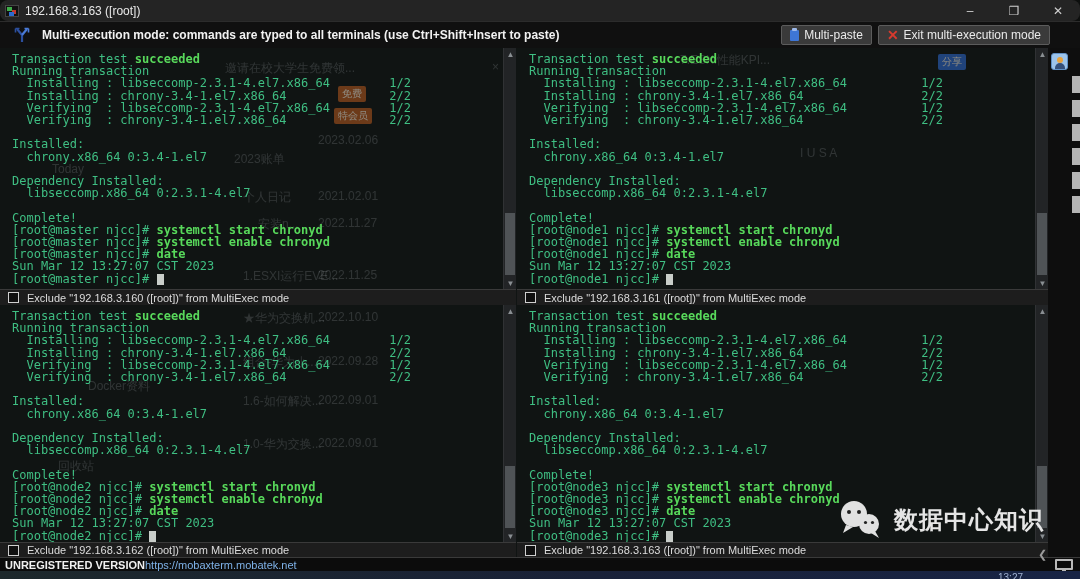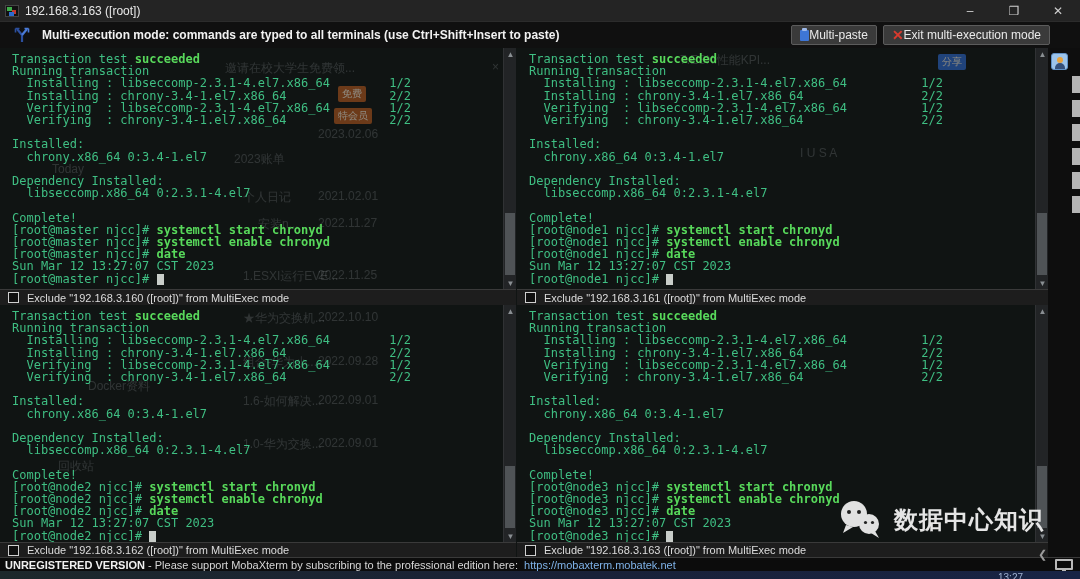--- a/index.html
+++ b/index.html
@@ -2,39 +2,39 @@
 <html style="--terminal-green: #3fbf83; --terminal-bright-green: #58d95b; --accent-blue: #3e76d6; --exit-red: #d83a2e; --link-blue: #7fb2e8;"><head>
 <meta charset="utf-8">
 <style>
   html,body{margin:0;padding:0;background:#000;}
   *{box-sizing:border-box;}
   .window{position:relative;width:1080px;height:579px;background:#0d0f0e;overflow:hidden;
           font-family:"Liberation Sans",sans-serif;}
 
   
   .titlebar{position:absolute;left:0;top:0;width:1080px;height:21px;background:#242424;
-            display:flex;align-items:center;color:#e8e8e8;font-size:12px;}
+            display:flex;align-items:center;color:#e8e8e8;font-size:12px;border-radius:8px;}
   .app-icon{width:14px;height:12px;margin:0 6px 0 5px;position:relative;background:#111;
             border:1px solid #444;}
   .app-icon i{position:absolute;display:block;}
   .app-icon .g{left:1px;top:1px;width:5px;height:4px;background:#3fae4a;}
   .app-icon .r{left:6px;top:4px;width:4px;height:4px;background:#c2382e;}
   .app-icon .b{left:3px;top:6px;width:5px;height:4px;background:#2e6bd0;}
   .win-controls{margin-left:auto;display:flex;height:100%;}
   .win-btn{width:44px;height:100%;display:flex;align-items:center;justify-content:center;
            color:#cfcfcf;font-size:12px;cursor:default;}
 
   
   .banner{position:absolute;left:0;top:21px;width:1080px;height:27px;background:#101010;
           border-top:1px solid #2c2c2c;display:flex;align-items:center;}
   .fork-icon{margin:0 12px 0 14px;width:16px;height:17px;}
   .banner-text{color:#f2f2f2;font-weight:bold;font-size:12px;}
   .banner-buttons{margin-left:auto;display:flex;gap:6px;margin-right:30px;}
   .tool-btn{height:20px;background:#3a3a3a;border:1px solid #5c5c5c;border-radius:2px;
-            display:flex;align-items:center;padding:0 8px;color:#eaeaea;font-size:12px;cursor:default;}
+            display:flex;align-items:center;gap:5px;padding:0 8px;color:#eaeaea;font-size:12px;cursor:default;}
   .clip-icon{width:9px;height:11px;background:var(--accent-blue,#3e76d6);border-radius:1px;position:relative;}
   .clip-icon:before{content:"";position:absolute;left:2px;top:-2px;width:5px;height:3px;background:#9db9ea;border-radius:1px;}
   .x-icon{color:var(--exit-red,#d83a2e);font-weight:bold;font-size:14px;line-height:1;}
 
   
   .term-area{position:absolute;left:0;top:48px;width:1080px;height:509px;background:#101413;}
   .bleed-layer{position:absolute;inset:0;z-index:1;}
   .bleed{position:absolute;color:#bfc6cc;opacity:0.18;font-size:12px;white-space:nowrap;}
   .bleed.chip{background:#b85a1e;color:#f5e9d8;opacity:0.55;font-size:10px;padding:1px 4px;border-radius:2px;}
   .bleed.chip.blue{background:#2e6bd0;}
@@ -127,21 +127,21 @@
     </div>
   </div>
 
   <div class="term-area">
     <div class="bleed-layer">
         <span class="bleed" style="left: 225px; top: 12px;">邀请在校大学生免费领...</span>
         <span class="bleed" style="left: 492px; top: 12px;">×</span>
         <span class="bleed chip" style="left: 338px; top: 38px;">免费</span>
         <span class="bleed chip" style="left: 334px; top: 60px;">特会员</span>
         <span class="bleed" style="left: 234px; top: 91px; margin-top: 12px;">2023账单</span>
-        <span class="bleed" style="left: 318px; top: 79px; text-align: center;">2023.02.06</span>
+        <span class="bleed" style="left: 318px; top: 85px; text-align: center;">2023.02.06</span>
         <span class="bleed" style="left: 52px; top: 114px;">Today</span>
         <span class="bleed" style="left: 243px; top: 141px;">个人日记</span>
         <span class="bleed" style="left: 318px; top: 141px;">2021.02.01</span>
         <span class="bleed" style="left: 258px; top: 168px;">安装n...</span>
         <span class="bleed" style="left: 318px; top: 168px;">2022.11.27</span>
         <span class="bleed" style="left: 243px; top: 220px;">1.ESXI运行EVE...</span>
         <span class="bleed" style="left: 318px; top: 220px;">2022.11.25</span>
         <span class="bleed" style="left: 243px; top: 262px;">★华为交换机...</span>
         <span class="bleed" style="left: 318px; top: 262px;">2022.10.10</span>
         <span class="bleed" style="left: 243px; top: 306px;">组合-华为小...</span>
@@ -310,21 +310,20 @@
       <circle cx="31" cy="24" r="10" fill="#ededed"></circle>
       <polygon points="37,31 41,38 33,33" fill="#ededed"></polygon>
       <circle cx="27.5" cy="22.5" r="1.6" fill="#222"></circle>
       <circle cx="34.5" cy="22.5" r="1.6" fill="#222"></circle>
     </svg>
     <span class="watermark-text">数据中心知识</span>
   </div>
 
   <div class="statusbar">
     <span class="sb-version">UNREGISTERED VERSION</span>
-    <span class="sb-msg"> - Please support MobaXterm by subscribing to the professional edition here:  </span>
     <span class="sb-link">https://mobaxterm.mobatek.net</span>
     <span class="monitor-icon"></span>
   </div>
 
   <div class="taskbar">
     <span class="clock">13:27</span>
   </div>
 
 </div>
 

